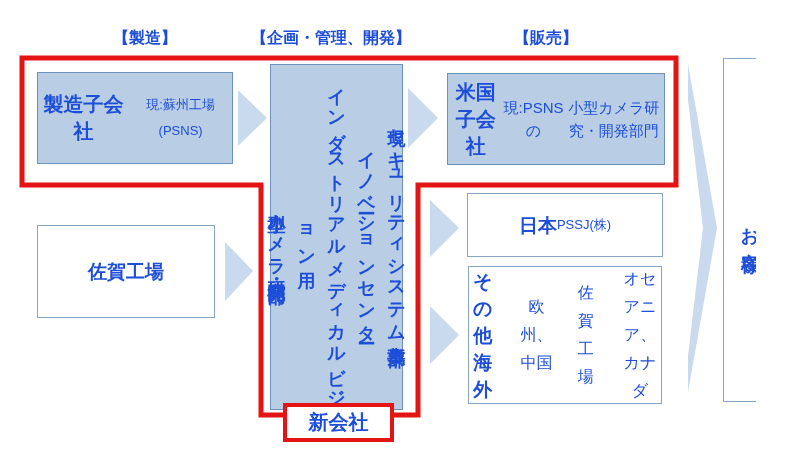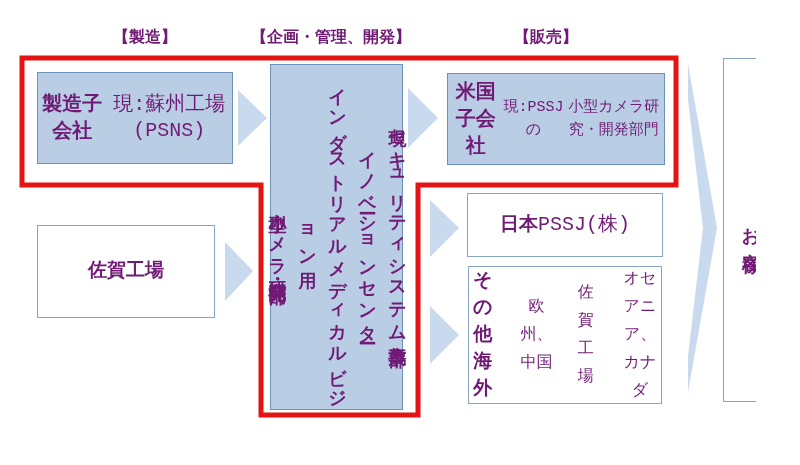--- a/index.html
+++ b/index.html
@@ -1,18 +1,18 @@
 <!DOCTYPE html>
 <html><head>
 <meta charset="utf-8">
 <style>
   html,body { margin:0; padding:0; background:#ffffff; }
   .canvas {
     position:relative; width:756px; height:465px; background:#ffffff;
-    font-family:Liberation Mono, monospace; color:#701a75; overflow:hidden;
+    font-family:Liberation Sans, sans-serif; color:#1d4ed8; overflow:hidden;
   }
   svg.overlay { position:absolute; left:0; top:0; width:800px; height:465px; z-index:1; }
 
   .toplabel {
     position:absolute; top:27px; z-index:2; font-weight:bold; font-size:16px;
     line-height:22px; text-align:center; white-space:nowrap;
   }
   #label-mfg   { left:95px;  width:100px; }
   #label-plan  { left:241px; width:180px; }
   #label-sales { left:496px; width:100px; }
@@ -20,21 +20,21 @@
   .box {
     position:absolute; box-sizing:border-box; z-index:2;
     display:flex; flex-direction:row; align-items:center; justify-content:center;
     text-align:center;
   }
   .blue  { background:#B9CDE5; border:1.5px solid #6D92BA; }
   .white { background:#ffffff; border:1.5px solid #89A5C4; }
 
   .box-title    { font-weight:bold; font-size:20px; line-height:27px; }
   .box-title-sm { font-weight:bold; font-size:19px; line-height:27px; }
-  .box-sub      { font-size:20px; line-height:26px; }
+  .box-sub      { font-size:13px; line-height:26px; }
   .box-sub-sm   { font-size:15px; line-height:23px; }
   .box-line     { font-size:16px; line-height:28px; }
 
   #box-mfg    { left:37px;  top:72px;  width:196px; height:92px; }
   #box-us     { left:447px; top:73px;  width:218px; height:92px; }
   #box-saga   { left:37px;  top:225px; width:178px; height:93px;text-align:right; }
   #box-japan  { left:467px; top:193px; width:196px; height:64px;text-align:center; }
   #box-other  { left:468px; top:266px; width:194px; height:138px;gap:24px; }
 
   #box-central { left:270px; top:64px; width:133px; height:346px;
@@ -83,21 +83,21 @@
     <div class="vtext">
       <span>現セキュリティシステム事業部と</span>
       <span>イノベーションセンター</span>
       <span>インダストリアルメディカルビジョン用</span>
       <span>小型カメラ研究・開発部門</span>
     </div>
   </div>
 
   <div class="box blue" id="box-us">
     <div class="box-title">米国子会社</div>
-    <div class="box-sub-sm">現:PSSJ の</div>
+    <div class="box-sub-sm">現:PSNS の</div>
     <div class="box-sub-sm">小型カメラ研究・開発部門</div>
   </div>
 
   <div class="box white" id="box-saga">
     <div class="box-title-sm">佐賀工場</div>
   </div>
 
   <div class="box white" id="box-japan">
     <div class="box-title-sm">日本</div>
     <div class="box-sub">PSSJ(株)</div>
@@ -107,14 +107,17 @@
     <div class="box-title-sm">その他海外</div>
     <div class="box-line">欧州、中国</div>
     <div class="box-line">佐賀工場</div>
     <div class="box-line">オセアニア、カナダ</div>
   </div>
 
   <div class="box white" id="box-customers">
     <span class="vword">お客様</span>
   </div>
 
+  <div class="box" id="box-newco">
+    <span>新会社</span>
+  </div>
 
 </div>
 
 </body></html>

